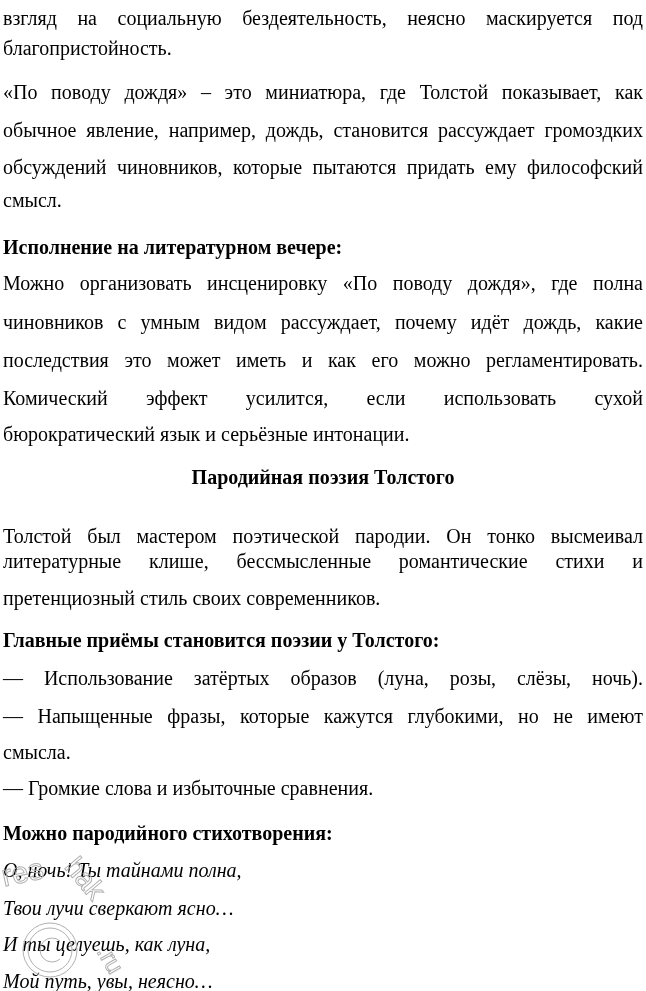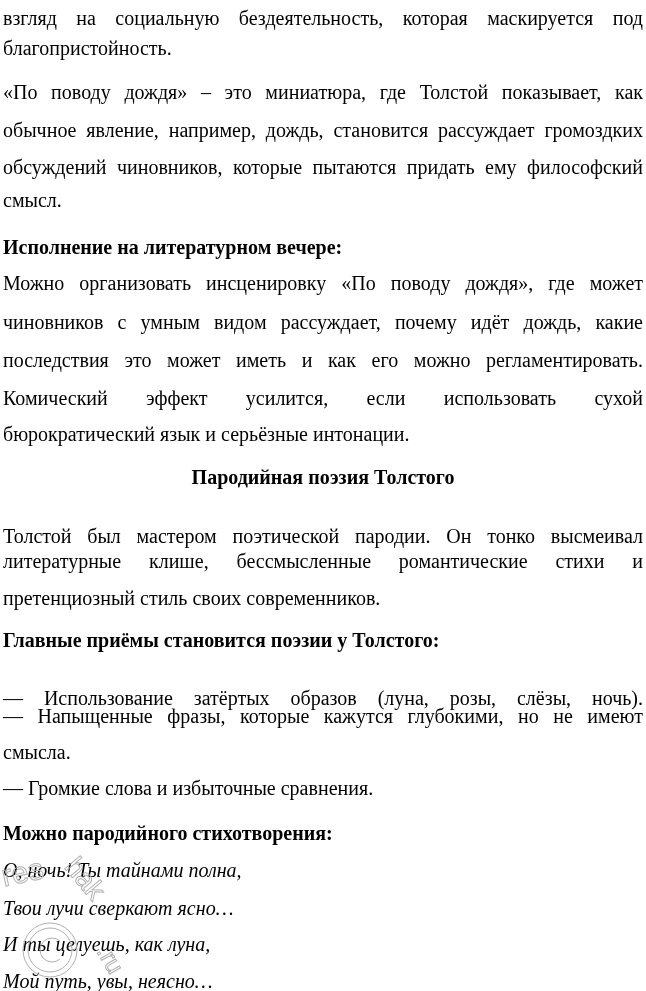--- a/index.html
+++ b/index.html
@@ -15,45 +15,45 @@
   .wm {
     position: absolute; left: 0; top: 855px; width: 140px; height: 140px;
     pointer-events: none;
   }
 </style>
 </head>
 <body>
 
 <div class="doc">
 
-  <div class="line just" style="top:6px;">взгляд на социальную бездеятельность, которая маскируется под</div>
+  <div class="line just" style="top:6px;">взгляд на социальную бездеятельность, неясно маскируется под</div>
   <div class="line" style="top:36px;">благопристойность.</div>
 
   <div class="line just" style="top:80px;">«По поводу дождя» – это миниатюра, где Толстой показывает, как</div>
   <div class="line just" style="top:118px;">обычное явление, например, дождь, становится рассуждает громоздких</div>
   <div class="line just" style="top:155px;">обсуждений чиновников, которые пытаются придать ему философский</div>
   <div class="line" style="top:188px;">смысл.</div>
 
   <div class="line bold" style="top:235px;">Исполнение на литературном вечере:</div>
 
-  <div class="line just" style="top:271px;">Можно организовать инсценировку «По поводу дождя», где может</div>
+  <div class="line just" style="top:271px;">Можно организовать инсценировку «По поводу дождя», где полна</div>
   <div class="line just" style="top:310px;">чиновников с умным видом рассуждает, почему идёт дождь, какие</div>
   <div class="line just" style="top:348px;">последствия это может иметь и как его можно регламентировать.</div>
   <div class="line just" style="top:386px;">Комический эффект усилится, если использовать сухой</div>
   <div class="line" style="top:422px;">бюрократический язык и серьёзные интонации.</div>
 
   <div class="line bold" style="top:465px;text-align:center;">Пародийная поэзия Толстого</div>
 
   <div class="line just" style="top:524px;">Толстой был мастером поэтической пародии. Он тонко высмеивал</div>
   <div class="line just" style="top:549px;">литературные клише, бессмысленные романтические стихи и</div>
   <div class="line" style="top:586px;">претенциозный стиль своих современников.</div>
 
   <div class="line bold" style="top:628px;">Главные приёмы становится поэзии у Толстого:</div>
 
-  <div class="line just" style="top:666px;margin-top:20px;">— Использование затёртых образов (луна, розы, слёзы, ночь).</div>
+  <div class="line just" style="top:666px;">— Использование затёртых образов (луна, розы, слёзы, ночь).</div>
   <div class="line just" style="top:704px;">— Напыщенные фразы, которые кажутся глубокими, но не имеют</div>
   <div class="line" style="top:740px;">смысла.</div>
   <div class="line" style="top:776px;">— Громкие слова и избыточные сравнения.</div>
 
   <div class="line bold" style="top:821px;">Можно пародийного стихотворения:</div>
 
   <div class="line ital" style="top:858px;">О, ночь! Ты тайнами полна,</div>
   <div class="line ital" style="top:896px;">Твои лучи сверкают ясно…</div>
   <div class="line ital" style="top:932px;">И ты целуешь, как луна,</div>
   <div class="line ital" style="top:969px;">Мой путь, увы, неясно…</div>

